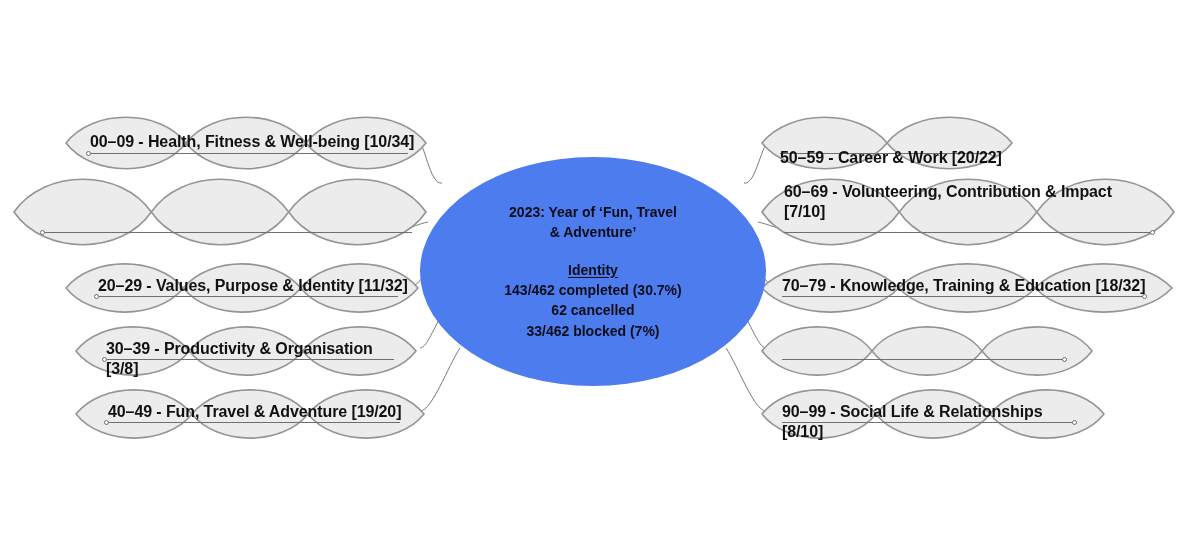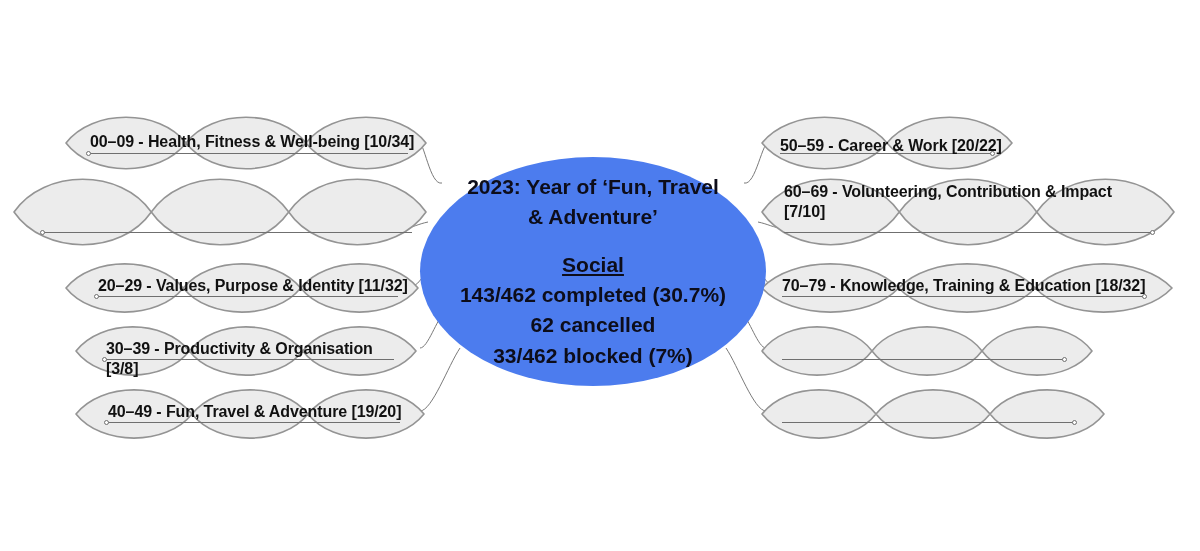--- a/index.html
+++ b/index.html
@@ -34,21 +34,21 @@
     height: 229px;
     border-radius: 50%;
     background: #4c7cee;
     display: flex;
     flex-direction: column;
     align-items: center;
     justify-content: center;
     text-align: center;
     color: #0d0d1a;
     font-weight: bold;
-    font-size: 21px;
+    font-size: 14px;
     line-height: 1.45;
     z-index: 5;
   }
   #center-node .ctitle {
     white-space: pre-line;
   }
   #center-node .cgap { height: 17px; }
   #center-node .cresults {
     text-decoration: underline;
     text-underline-offset: 2px;
@@ -107,21 +107,21 @@
       <path d="M 752,263 C 760,268 766,286 774,286"></path>
       <path d="M 740,310 C 750,320 758,348 766,348"></path>
       <path d="M 726,348 C 738,366 754,411 766,411"></path>
     </g>
   </svg>
 
   <div id="center-node">
     <div class="ctitle">2023: Year of ‘Fun, Travel
 &amp; Adventure’</div>
     <div class="cgap"></div>
-    <div class="cresults">Social</div>
+    <div class="cresults">Identity</div>
     <div class="cline">143/462 completed (30.7%)
 62 cancelled
 33/462 blocked (7%)</div>
   </div>
 
   <div id="nodes-left">
       <div class="cloud" style="left: 66px; top: 110px; width: 360px; height: 66px;">
         <svg width="360" height="66" viewBox="0 0 360 66">
           <path d="M 0,33.0 C 26.4,-1.3 93.6,-1.3 120.0,33.0 C 146.4,-1.3 213.6,-1.3 240.0,33.0 C 266.4,-1.3 333.6,-1.3 360.0,33.0 C 333.6,67.3 266.4,67.3 240.0,33.0 C 213.6,67.3 146.4,67.3 120.0,33.0 C 93.6,67.3 26.4,67.3 0.0,33.0 Z" fill="#ececec" stroke="#949494" stroke-width="1.6" stroke-linejoin="round"></path>
         </svg>
@@ -161,21 +161,21 @@
         <div class="label" style="left: 32px; top: 19px; width: 302px;">40–49 - Fun, Travel &amp; Adventure [19/20]</div>
       </div>
     </div>
   <div id="nodes-right">
       <div class="cloud" style="left: 762px; top: 110px; width: 250px; height: 66px;">
         <svg width="250" height="66" viewBox="0 0 250 66">
           <path d="M 0,33.0 C 27.5,-1.3 97.5,-1.3 125.0,33.0 C 152.5,-1.3 222.5,-1.3 250.0,33.0 C 222.5,67.3 152.5,67.3 125.0,33.0 C 97.5,67.3 27.5,67.3 0.0,33.0 Z" fill="#ececec" stroke="#949494" stroke-width="1.6" stroke-linejoin="round"></path>
         </svg>
         <div class="baseline" style="left: 18px; top: 43px; width: 212px;"></div>
         <div class="anchor" style="top: 41px; left: 228px;"></div>
-        <div class="label" style="left: 18px; top: 26px; width: 222px;">50–59 - Career &amp; Work [20/22]</div>
+        <div class="label" style="left: 18px; top: 38px; width: 222px;">50–59 - Career &amp; Work [20/22]</div>
       </div>
       <div class="cloud" style="left: 762px; top: 170px; width: 412px; height: 84px;">
         <svg width="412" height="84" viewBox="0 0 412 84">
           <path d="M 0,42.0 C 30.2,-1.7 107.1,-1.7 137.3,42.0 C 167.5,-1.7 244.5,-1.7 274.7,42.0 C 304.9,-1.7 381.8,-1.7 412.0,42.0 C 381.8,85.7 304.9,85.7 274.7,42.0 C 244.5,85.7 167.5,85.7 137.3,42.0 C 107.1,85.7 30.2,85.7 0.0,42.0 Z" fill="#ececec" stroke="#949494" stroke-width="1.6" stroke-linejoin="round"></path>
         </svg>
         <div class="baseline" style="left: 22px; top: 62px; width: 368px;"></div>
         <div class="anchor" style="top: 60px; left: 388px;"></div>
         <div class="label" style="left: 22px; top: 12px; width: 378px;">60–69 - Volunteering, Contribution &amp; Impact
 [7/10]</div>
       </div>
@@ -193,16 +193,17 @@
         </svg>
         <div class="baseline" style="left: 20px; top: 39px; width: 282px;"></div>
         <div class="anchor" style="top: 37px; left: 300px;"></div>
       </div>
       <div class="cloud" style="left: 762px; top: 383px; width: 342px; height: 62px;">
         <svg width="342" height="62" viewBox="0 0 342 62">
           <path d="M 0,31.0 C 25.1,-1.2 88.9,-1.2 114.0,31.0 C 139.1,-1.2 202.9,-1.2 228.0,31.0 C 253.1,-1.2 316.9,-1.2 342.0,31.0 C 316.9,63.2 253.1,63.2 228.0,31.0 C 202.9,63.2 139.1,63.2 114.0,31.0 C 88.9,63.2 25.1,63.2 0.0,31.0 Z" fill="#ececec" stroke="#949494" stroke-width="1.6" stroke-linejoin="round"></path>
         </svg>
         <div class="baseline" style="left: 20px; top: 39px; width: 292px;"></div>
         <div class="anchor" style="top: 37px; left: 310px;"></div>
+        <div class="label" style="left: 20px; top: 19px; width: 302px;">90–99 - Social Life &amp; Relationships [8/10]</div>
       </div>
     </div>
 
 </div>
 
 </body></html>

